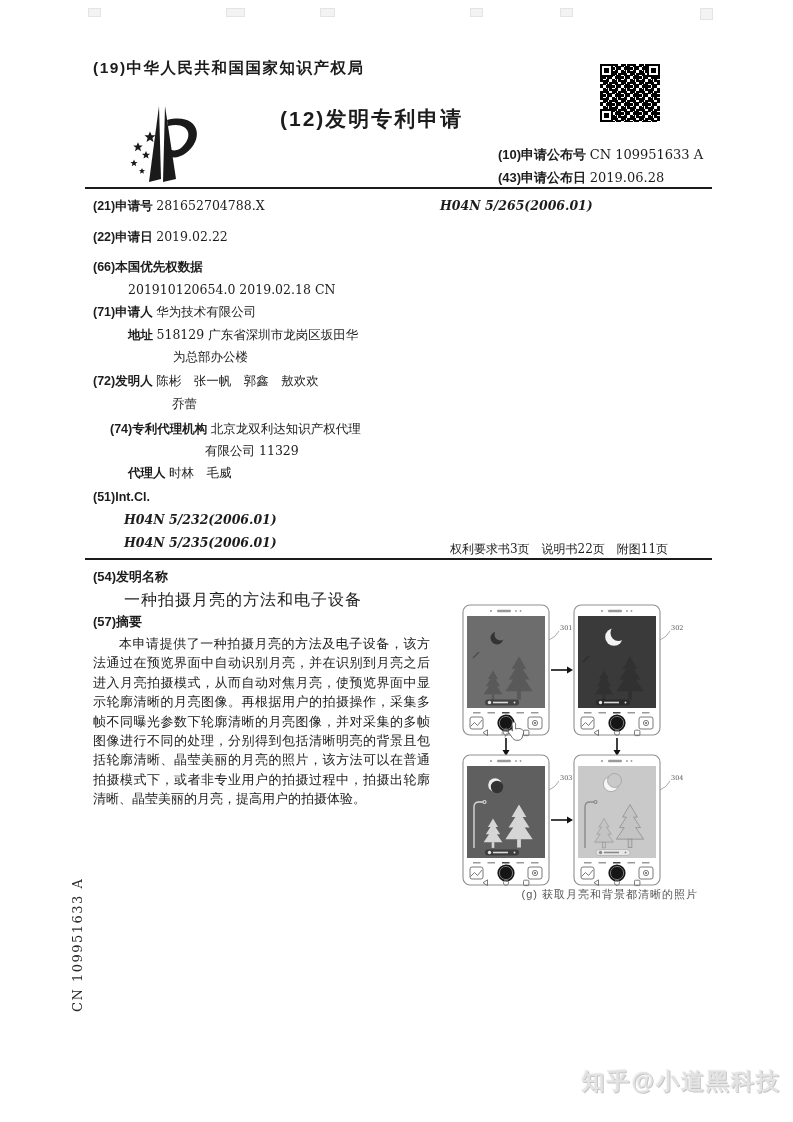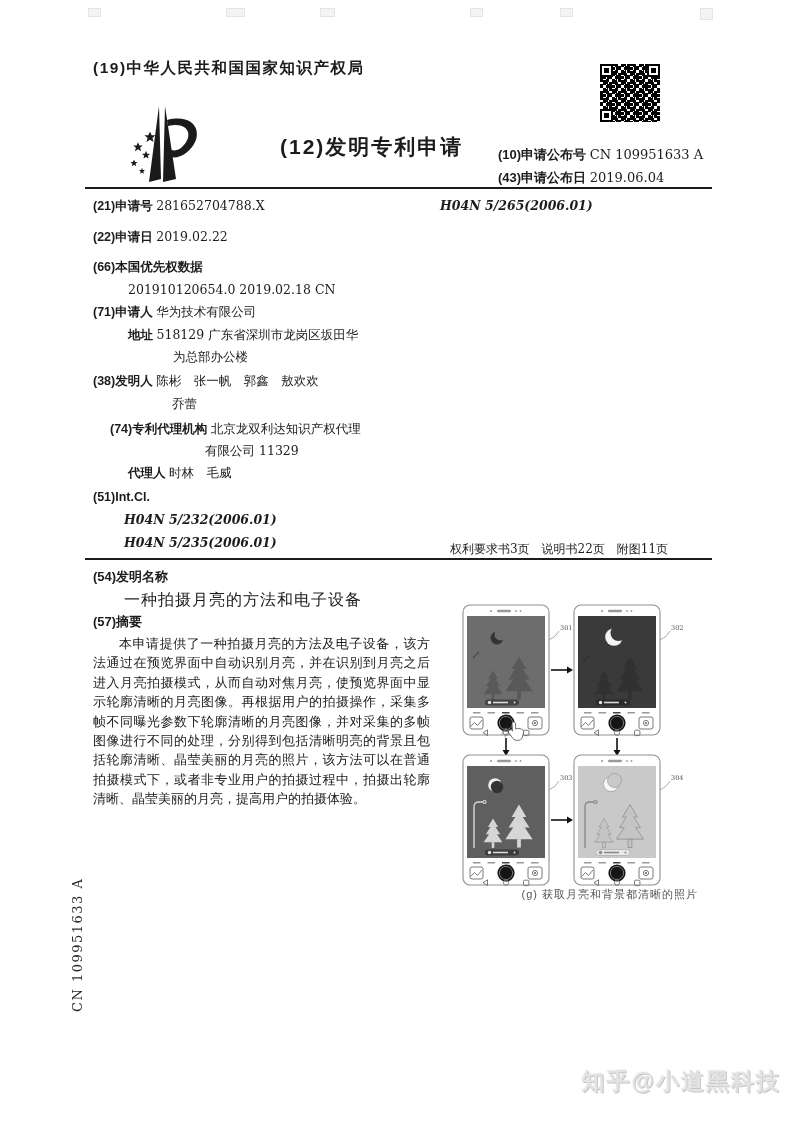--- a/index.html
+++ b/index.html
@@ -6,21 +6,21 @@
   body{
     width:793px;height:1122px;position:relative;background:#ffffff;
     font-family:"Liberation Sans",sans-serif;color:#1c1c1c;overflow:hidden;
   }
   .abs{position:absolute;}
   .serif{font-family:"DejaVu Serif",serif;}
 
   
   .office{left:93px;top:58px;font-size:15.5px;font-weight:700;letter-spacing:1.5px;}
   .logo{left:112px;top:96px;}
-  .doc-type{left:280px;top:105px;font-size:21px;font-weight:700;letter-spacing:2px;margin-top:28px;}
+  .doc-type{left:280px;top:105px;font-size:21px;font-weight:700;letter-spacing:2px;}
   .pub-line{font-size:13px;white-space:nowrap;}
   .pub-no{left:498px;top:146px;}
   .pub-date{left:498px;top:169px;}
   .pub-line .lbl{font-weight:700;}
   .pub-line .val{font-family:"DejaVu Serif",serif;}
 
   
   .qr{left:600px;top:64px;width:60px;height:58px;background-color:#fff;
       background-image:
         repeating-conic-gradient(#000 0 25%, transparent 0 50%),
@@ -142,21 +142,21 @@
   <span class="finder f-tr"></span>
   <span class="finder f-bl"></span>
 </div>
 
 <div class="abs pub-line pub-no">
   <span class="lbl">(10)申请公布号</span>
   <span class="val">CN 109951633 A</span>
 </div>
 <div class="abs pub-line pub-date">
   <span class="lbl">(43)申请公布日</span>
-  <span class="val">2019.06.04</span>
+  <span class="val">2019.06.28</span>
 </div>
 
 <div class="abs rule rule-1"></div>
 
 <div class="abs bib" style="left:93px;top:198px">
   <span class="lbl">(21)申请号</span>
   <span class="val">281652704788.X</span>
 </div>
 <div class="abs bib ipc" style="left:440px;top:198px">H04N 5/265(2006.01)</div>
 
@@ -172,21 +172,21 @@
   <span class="lbl">(71)申请人</span>
   <span class="val">华为技术有限公司</span>
 </div>
 <div class="abs bib" style="left:128px;top:327px">
   <span class="lbl">地址</span>
   <span class="val">518129 广东省深圳市龙岗区坂田华</span>
 </div>
 <div class="abs bib val serif" style="left:173px;top:349px">为总部办公楼</div>
 
 <div class="abs bib" style="left:93px;top:373px">
-  <span class="lbl">(38)发明人</span>
+  <span class="lbl">(72)发明人</span>
   <span class="val">陈彬　张一帆　郭鑫　敖欢欢</span>
 </div>
 <div class="abs bib val serif" style="left:172px;top:396px">乔蕾</div>
 
 <div class="abs bib" style="left:110px;top:421px">
   <span class="lbl">(74)专利代理机构</span>
   <span class="val">北京龙双利达知识产权代理</span>
 </div>
 <div class="abs bib val serif" style="left:205px;top:443px">有限公司 11329</div>
 <div class="abs bib" style="left:128px;top:465px">

